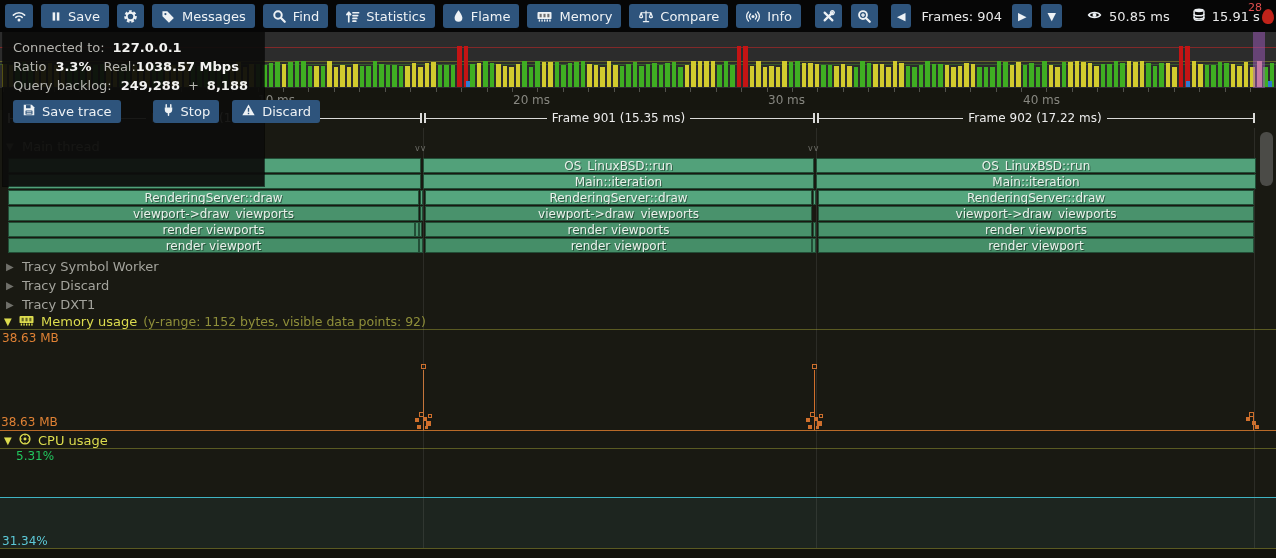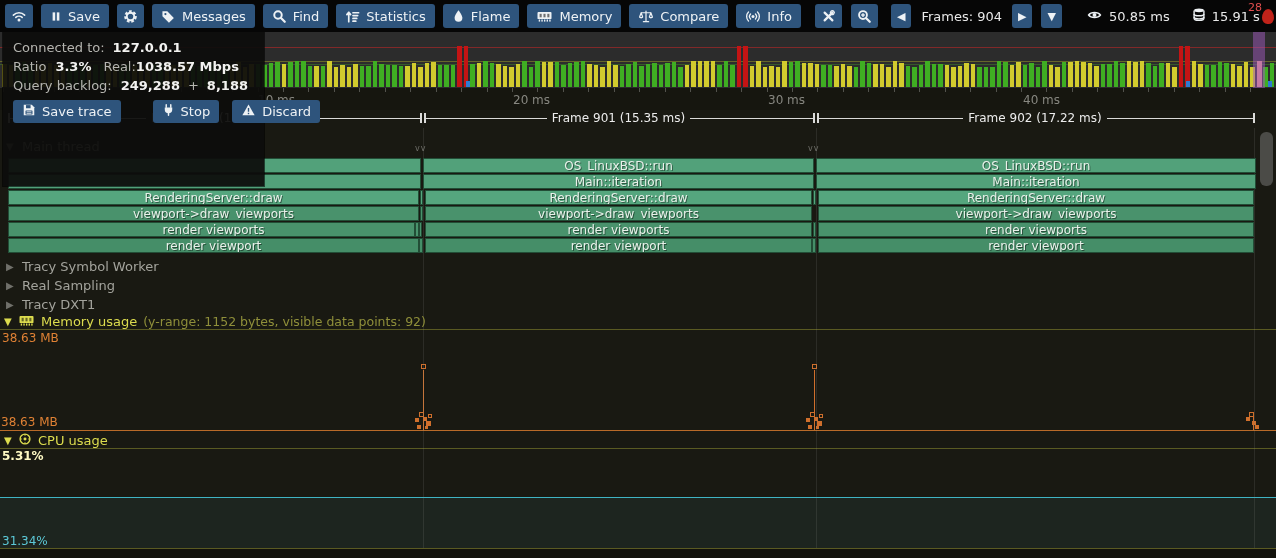--- a/index.html
+++ b/index.html
@@ -554,21 +554,21 @@
       <div class="zoneseg" style="left: 813px; top: 222px; width: 3px; background: rgb(73, 146, 108);"></div>
       <div class="zoneseg" style="left: 812px; top: 238px; width: 4px; background: rgb(69, 142, 104);"></div>
     </div>
 
   <div class="threadrow" style="top:257px;">
     <span class="tri">▶</span>
     <span>Tracy Symbol Worker</span>
   </div>
   <div class="threadrow" style="top:276px;">
     <span class="tri">▶</span>
-    <span>Real Sampling</span>
+    <span>Tracy Discard</span>
   </div>
   <div class="threadrow" style="top:295px;">
     <span class="tri">▶</span>
     <span>Tracy DXT1</span>
   </div>
 
   <div class="plotheader" style="top:313px;">
     <span class="tri" style="color:#dcdc4e;">▼</span>
     <span><svg width="17" height="14" viewBox="0 0 18 16">
           <rect x="1" y="3.5" width="16" height="8" rx="1" fill="#dcdc4e"></rect>
@@ -623,21 +623,21 @@
     <span><svg width="14" height="14" viewBox="0 0 16 16">
           <circle cx="8" cy="8" r="5.6" fill="none" stroke="#dcdc4e" stroke-width="1.6"></circle>
           <circle cx="8" cy="8" r="1.7" fill="#dcdc4e"></circle>
           <g stroke="#dcdc4e" stroke-width="1.2">
             <path d="M8 2.4 v2 M8 11.6 v2 M2.4 8 h2 M11.6 8 h2"></path>
           </g>
         </svg></span>
     <span class="ptitle" style="color:#dcdc4e;">CPU usage</span>
   </div>
   <div class="plotline" style="top:448px;background:#5a5a22;"></div>
-  <div class="plabel" style="left:2px;top:449px;color:#fef9c3;font-weight:bold;">5.31%</div>
+  <div class="plabel" style="left:16px;top:449px;color:#22c55e;">5.31%</div>
   <div class="abs" style="left:0;top:498px;width:1276px;height:50px;background:rgba(80,180,190,0.08);"></div>
   <div class="plotline" style="top:497px;background:#3fb3c3;"></div>
   <div class="plabel" style="left:2px;top:534px;color:#5cc9d7;">31.34%</div>
   <div class="plotline" style="top:548px;background:#5a5a22;"></div>
   <div class="abs" style="left:0;top:549px;width:1276px;height:9px;background:#12120c;"></div>
 
   <div id="panel">
     <div class="prow">
       <span class="plbl">Connected to:</span>
       <span class="pval" style="margin-left:8px;">127.0.0.1</span>

